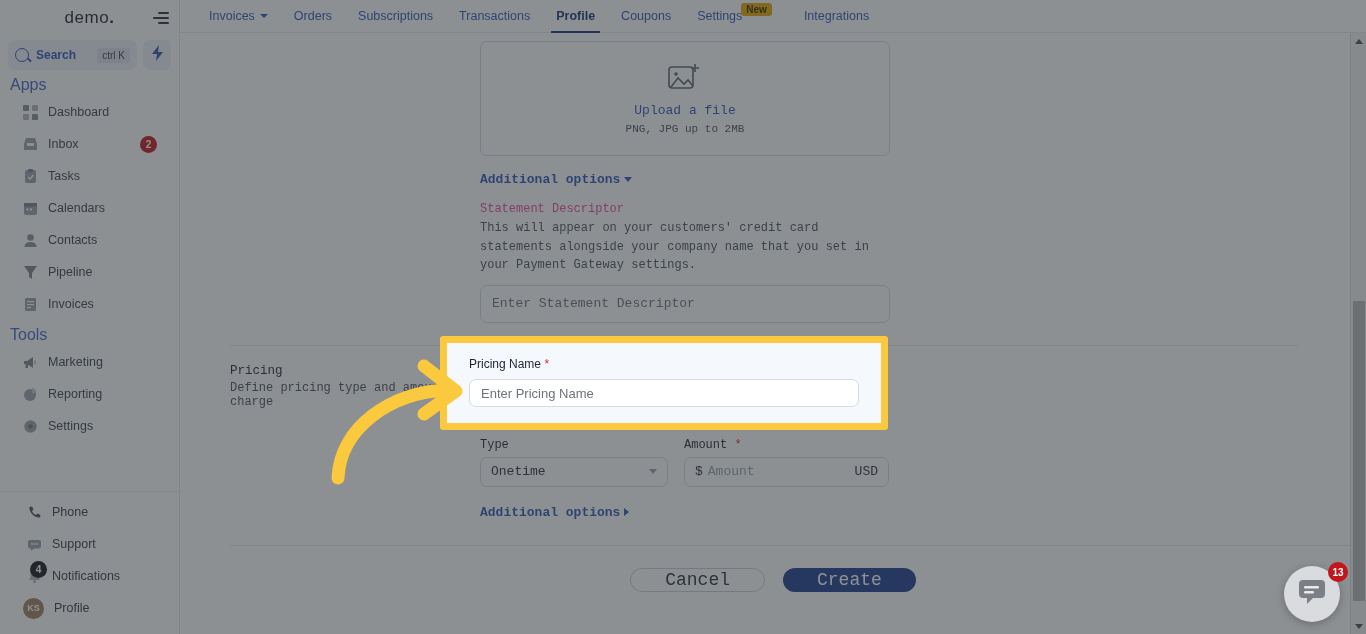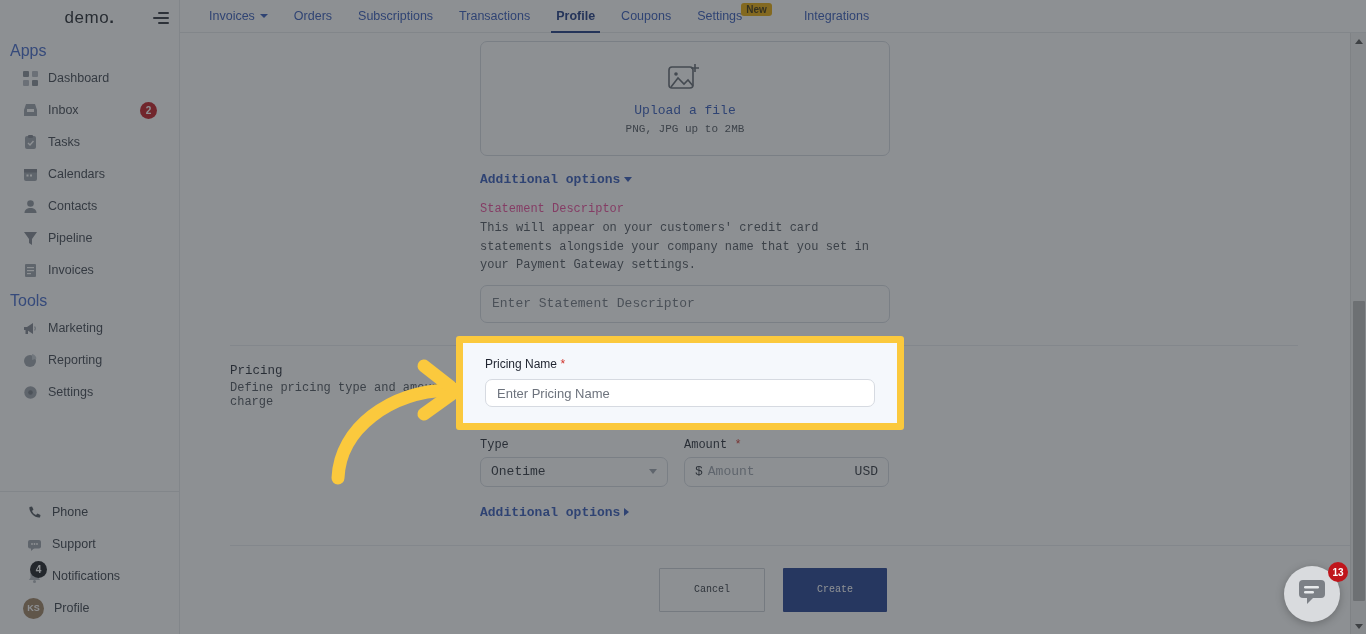--- a/index.html
+++ b/index.html
@@ -229,23 +229,23 @@
     display: flex; align-items: center; padding: 0 10px;
     font-size: 13px; background: #fff; gap: 5px;
   }
   .amountbox .dollar { color: #2b3039; }
   .amountbox .ph { color: #9aa0aa; }
   .amountbox .usd { margin-left: auto; color: #2b3039; }
 
   .footer-hr { height: 1px; background: #e9ebef; margin: 24px 0 0 50px; width: 1268px; }
   .btnrow { display: flex; justify-content: center; gap: 18px; margin-top: 22px; }
   .btn {
-    height: 44px; border-radius: 1px;
-    display: flex; align-items: center; justify-content: center;
-    font-size: 10px; padding: 0 34px;
+    height: 24px; border-radius: 13px;
+    display: flex; align-items: center; justify-content: center;
+    font-size: 18px; padding: 0 34px;
   }
   .btn.cancel { background: #fff; border: 1px solid #c9ced6; color: #2b3039; min-width: 100px; }
   .btn.create { background: #1b3a8f; color: #fff; min-width: 100px; }
 
   
   .vscroll {
     position: absolute; right: 0; top: 33px; bottom: 0; width: 16px;
     background: #f1f1f1; border-left: 1px solid #e0e0e0;
   }
   .vs-up, .vs-dn {
@@ -264,21 +264,21 @@
   
   .dim {
     position: absolute; inset: 0;
     background: rgba(48,52,58,0.55);
     z-index: 50; pointer-events: none;
   }
 
   
   .highlight {
     position: absolute;
-    left: 456px; top: 336px;
+    left: 440px; top: 336px;
     width: 448px; height: 94px;
     background: #fff;
     border: 7px solid #fbc93d;
     border-radius: 3px;
     z-index: 60;
     padding: 14px 32px 0 22px;
   }
   .hl-inner { background: #f5f8fc; position: absolute; inset: 0; padding: 14px 22px 0 22px; }
   .hl-label { font-size: 12px; color: #1f2430; }
   .hl-input {
@@ -325,20 +325,34 @@
       <div class="sb-brand">
         <span>demo</span><span class="dot">.</span>
       </div>
       <div class="sb-collapse">
         <i></i>
         <i></i>
         <i></i>
       </div>
     </div>
 
+    <div class="sb-searchrow">
+      <div class="sb-search">
+        <span class="mag"></span>
+        <span class="lbl">Search</span>
+        <span class="kbd">ctrl K</span>
+      </div>
+      <div class="sb-flash">
+        <span>
+          <svg width="13" height="16" viewBox="0 0 13 16">
+              <path d="M8 0 L1 9 H6 L5 16 L12 7 H7 Z" fill="#2f55b8"></path>
+            </svg>
+        </span>
+      </div>
+    </div>
 
     <div class="sb-section">Apps</div>
 
     <div class="sb-list">
       <div class="sb-item">
         <span class="ico">
           <svg width="15" height="15" viewBox="0 0 15 15">
               <rect x="0" y="0" width="6" height="6" rx="1" fill="#868c96"></rect>
               <rect x="9" y="0" width="6" height="6" rx="1" fill="#b4b9c1"></rect>
               <rect x="0" y="9" width="6" height="6" rx="1" fill="#b4b9c1"></rect>

